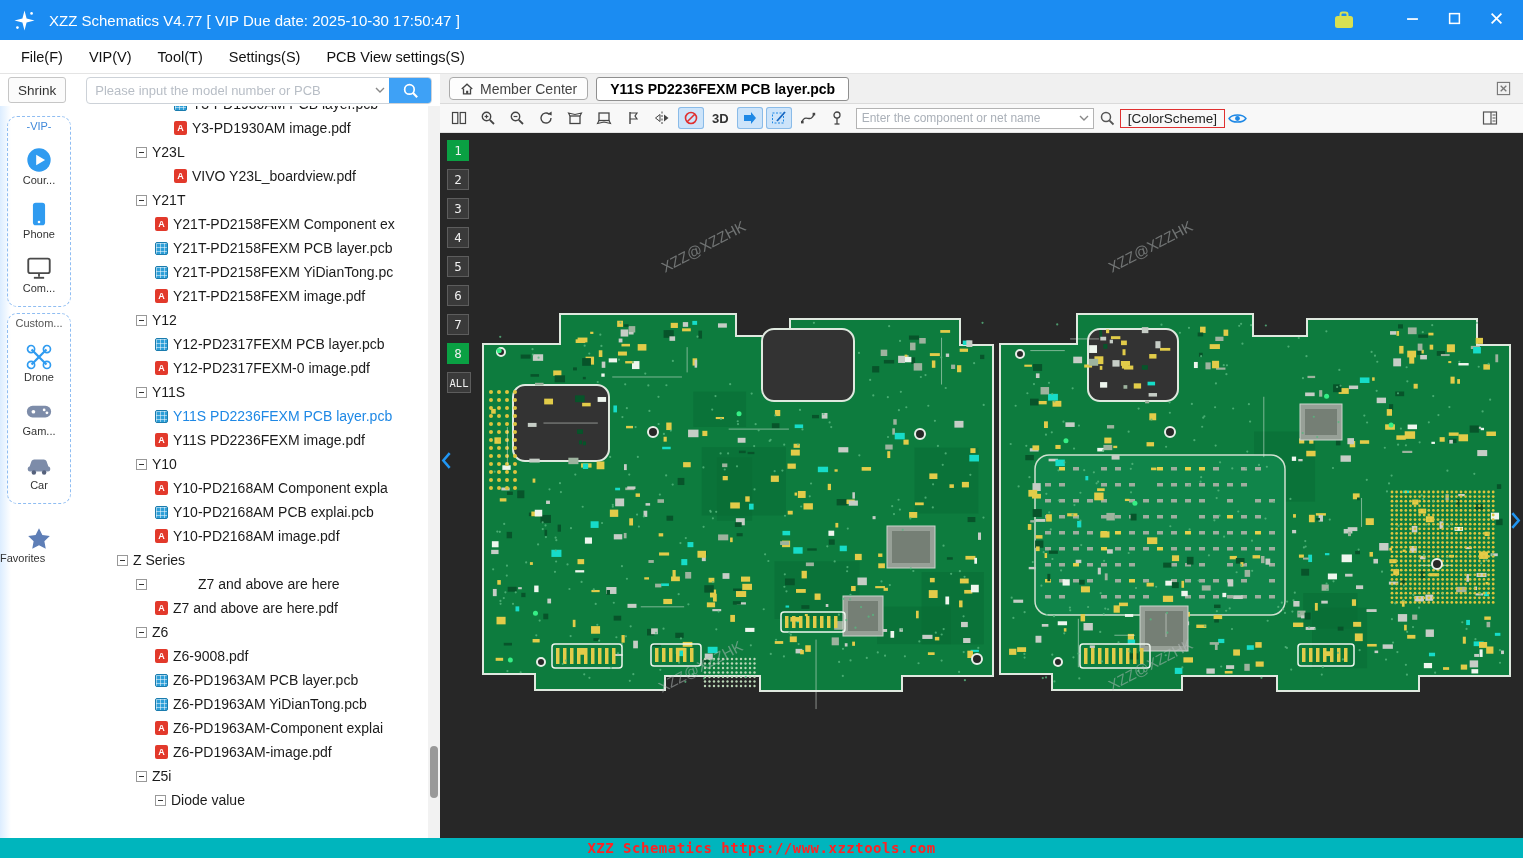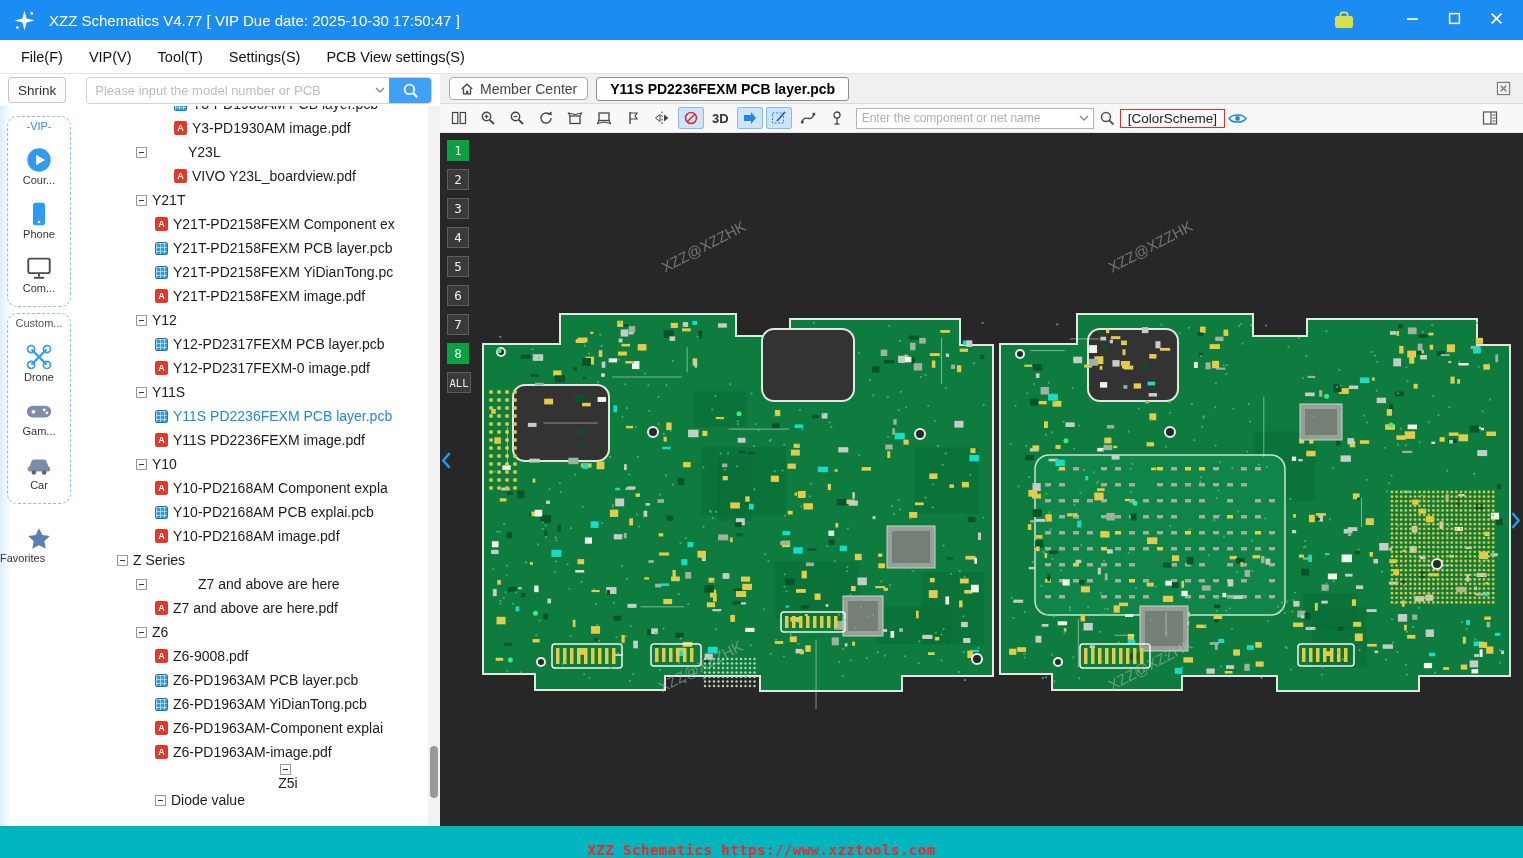--- a/index.html
+++ b/index.html
@@ -76,21 +76,21 @@
 .canvas{position:absolute;top:59px;left:0;right:0;bottom:0;overflow:hidden;background:#272727}
 #pcb-svg{position:absolute;inset:0;width:100%;height:100%}
 .layerbar{position:absolute;left:7px;top:7px;display:flex;flex-direction:column;gap:8px}
 .layer-btn{width:22px;height:21px;background:#3a3a3a;border:1px solid #5d5d5d;color:#f0f0f0;font-size:12.5px;display:flex;align-items:center;justify-content:center;font-family:"DejaVu Sans Mono",monospace}
 .layer-btn.active{background:#0aa043;border-color:#0aa043}
 .layer-btn.all{width:24px;font-size:10.5px}
 .nav-left{position:absolute;left:1px;top:318px}
 .nav-right{position:absolute;right:2px;top:378px}
 .nav-left svg,.nav-right svg{width:11px;height:19px}
 
-.statusbar{position:absolute;left:0;right:0;bottom:0;height:32px;background:#00b5bd;display:flex;align-items:flex-end;justify-content:center}
+.statusbar{position:absolute;left:0;right:0;bottom:0;height:20px;background:#00b5bd;display:flex;align-items:center;justify-content:center}
 .statusbar span{font-family:"DejaVu Sans Mono",monospace;font-size:14px;font-weight:bold;color:#ff2222;letter-spacing:.5px}
 </style>
 </head>
 <body>
 
 <div class="app">
 
   <div class="titlebar">
     <span class="logo">
         <svg viewBox="0 0 30 30">
@@ -195,21 +195,21 @@
         <div class="tree">
           <div class="tree-inner" id="tree">
               <div class="tree-row" style="padding-left: 96px;">
                 <span class="t-icon icon-pcb"></span>
                 <span>Y3-PD1930AM PCB layer.pcb</span>
               </div>
               <div class="tree-row" style="padding-left: 96px;">
                 <span class="t-icon icon-pdf">A</span>
                 <span>Y3-PD1930AM image.pdf</span>
               </div>
-              <div class="tree-row" style="padding-left: 58px; gap: 36px;">
+              <div class="tree-row" style="padding-left: 58px;">
                 <span class="t-icon expander"></span>
                 <span>Y23L</span>
               </div>
               <div class="tree-row" style="padding-left: 96px;">
                 <span class="t-icon icon-pdf">A</span>
                 <span>VIVO Y23L_boardview.pdf</span>
               </div>
               <div class="tree-row" style="padding-left: 58px;">
                 <span class="t-icon expander"></span>
                 <span>Y21T</span>
@@ -299,21 +299,21 @@
                 <span>Z6-PD1963AM YiDianTong.pcb</span>
               </div>
               <div class="tree-row" style="padding-left: 77px;">
                 <span class="t-icon icon-pdf">A</span>
                 <span>Z6-PD1963AM-Component explai</span>
               </div>
               <div class="tree-row" style="padding-left: 77px;">
                 <span class="t-icon icon-pdf">A</span>
                 <span>Z6-PD1963AM-image.pdf</span>
               </div>
-              <div class="tree-row" style="padding-left: 58px; flex-direction: column;">
+              <div class="tree-row" style="padding-left: 58px;">
                 <span class="t-icon expander"></span>
                 <span>Z5i</span>
               </div>
               <div class="tree-row" style="padding-left: 77px;">
                 <span class="t-icon expander"></span>
                 <span>Diode value</span>
               </div>
             </div>
           <div class="tree-scrollbar">
               <div class="thumb"></div>

